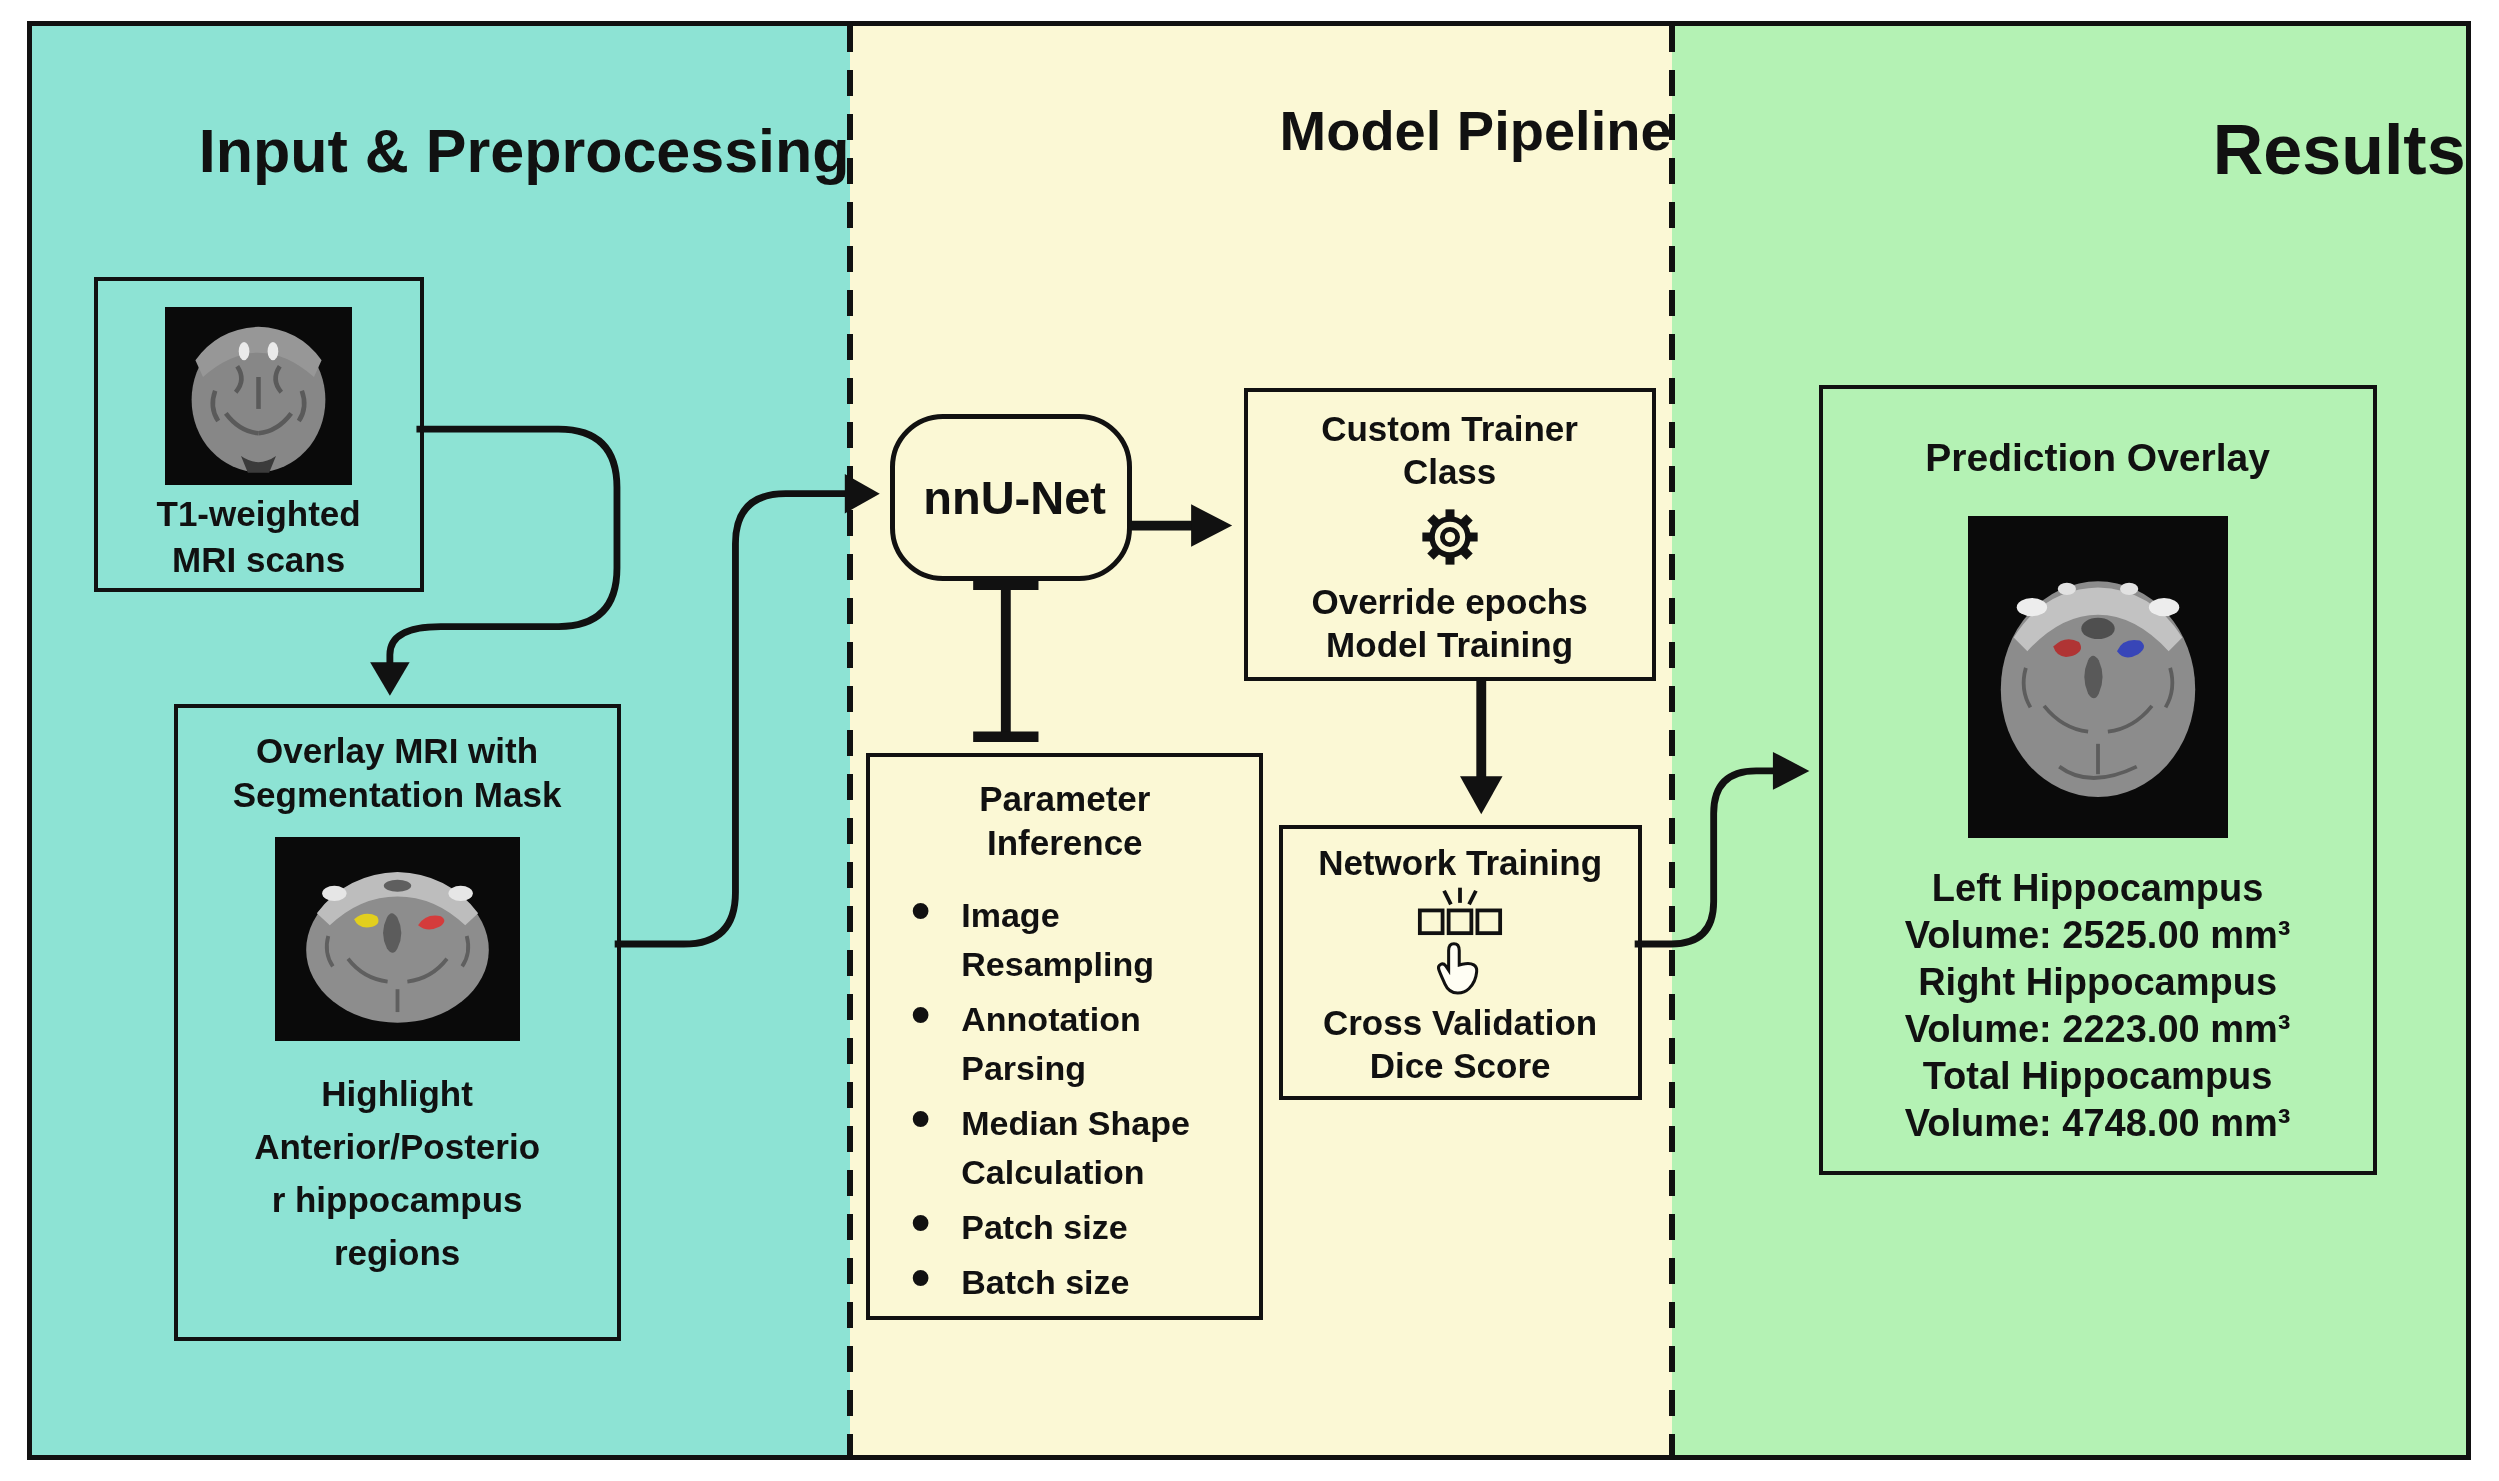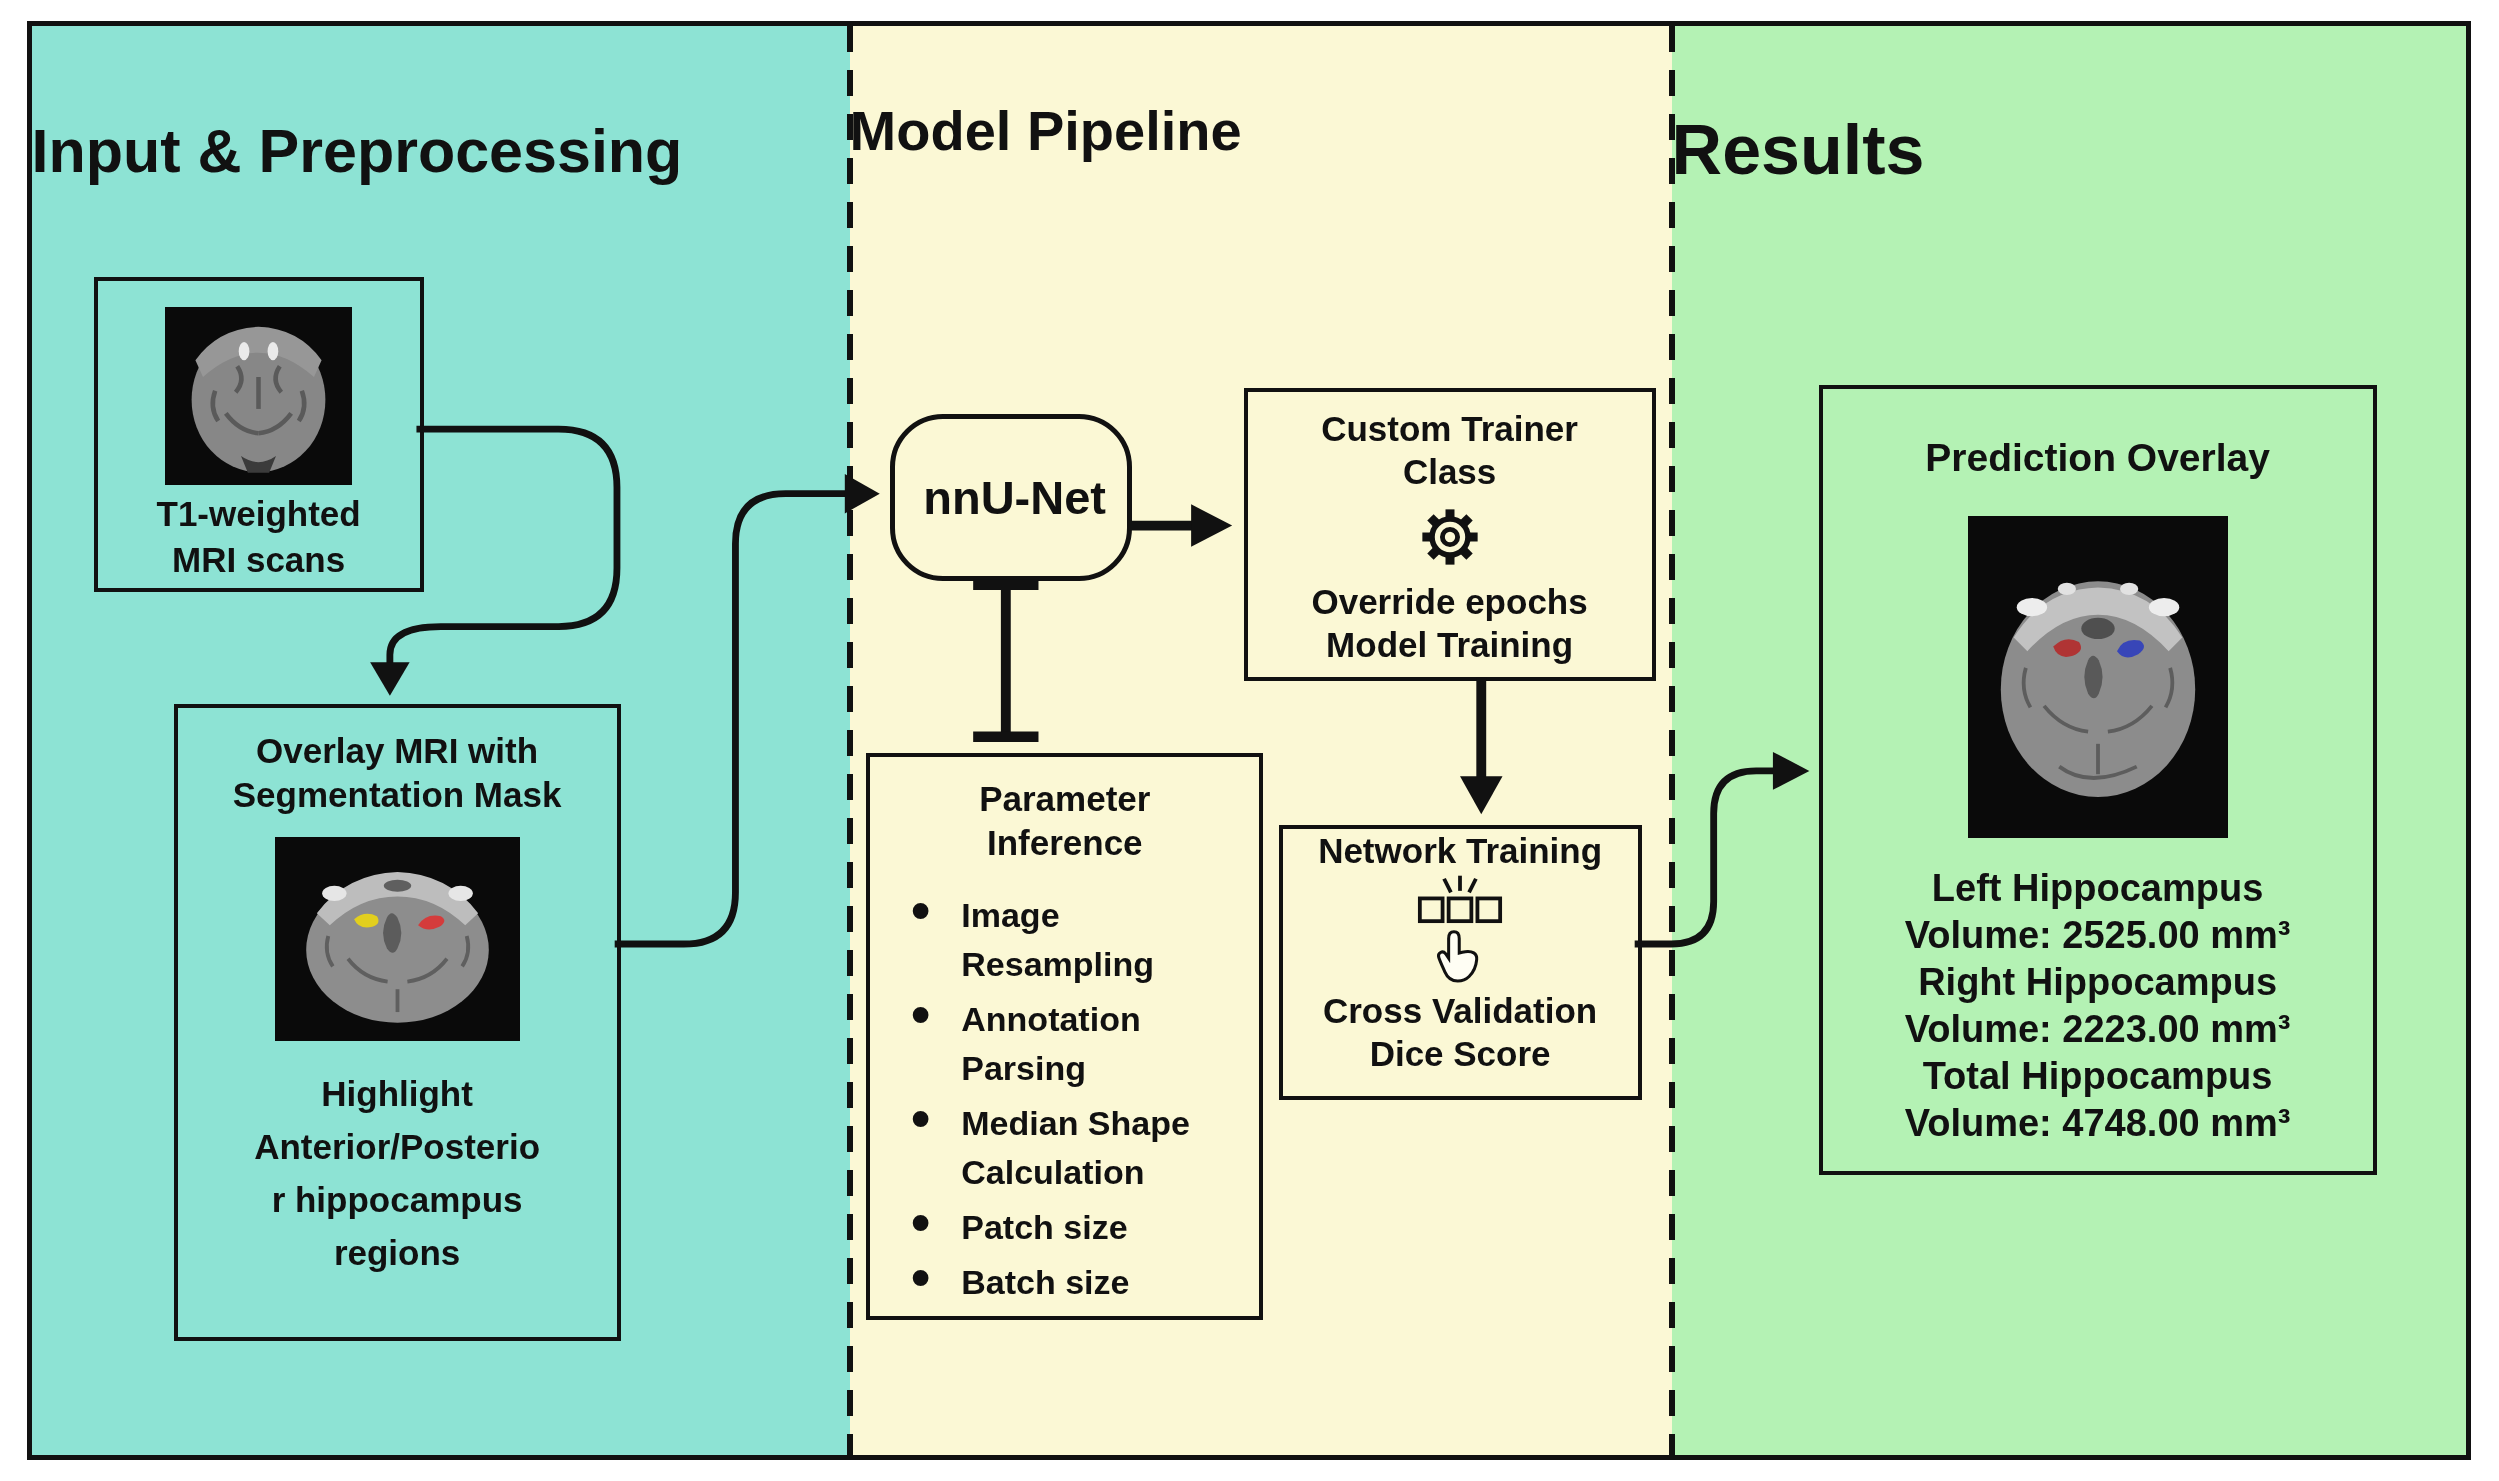--- a/index.html
+++ b/index.html
@@ -9,21 +9,21 @@
   .frame { position:absolute; left:26.6px; top:21px; width:2444px; height:1439px;
     border:5.3px solid #111; }
   .panel { position:absolute; top:0; height:100%; }
   .panel-input   { left:0;      width:818px; background:var(--panel-input,#8DE3D4); }
   .panel-model   { left:818px; width:822px; background:var(--panel-model,#FBF8D5); }
   .panel-results { left:1640px; width:794px; background:var(--panel-results,#B4F2B4); }
   .divider { position:absolute; top:0; width:6.8px; height:100%;
     background:repeating-linear-gradient(to bottom,#111 0 26px,transparent 26px 44px); }
   .divider-1 { left:815px; } .divider-2 { left:1637px; }
 
-  .panel-title { position:absolute; left:0; width:100%; text-align:left; }
+  .panel-title { position:absolute; left:0; width:100%; text-align:right; }
   .panel-input .panel-title   { top:90px; font-size:61px; }
   .panel-model .panel-title   { top:72px;  font-size:56px; }
   .panel-results .panel-title { top:84px; font-size:70px; }
 
   .dbox { position:absolute; border:4.6px solid #111; display:flex;
     flex-direction:column; align-items:center; text-align:center; }
 
   
   .t1-box { left:62px; top:251px; width:330px; height:315px; padding-top:26px; }
   .t1-box .mri { width:187px; height:178px; }
@@ -40,21 +40,21 @@
   .trainer-box .ln { font-size:35px; line-height:43px; }
   .gear-wrap { margin:6px 0 4.6px 0; height:76px; }
   .paraminf-box { left:16.7px; top:727px; width:397px; height:567px; padding-top:20px; }
   .paraminf-box .ln { font-size:35px; line-height:44px; }
   .bullets { list-style:none; margin-top:26px; width:100%; text-align:left;
     padding-left:27px; padding-right:2px; }
   .bullets li { position:relative; padding-left:64px; font-size:34px; line-height:49px;
     margin-bottom:6px; }
   .bullets li::before { content:"\2022"; position:absolute; left:13.7px; top:-4.6px;
     font-size:55px; }
-  .nettrain-box { left:429px; top:799px; width:363px; height:275px; }
+  .nettrain-box { left:429px; top:799px; width:363px; height:275px; padding-top:12px; }
   .nettrain-box .ln { font-size:35px; line-height:43px; }
   .nt-icon { height:114px; margin-top:1.5px; margin-bottom:1.5px; }
 
   
   .pred-box { left:147px; top:359px; width:558px; height:790px; padding-top:47px; }
   .pred-title { font-size:39px;text-align:center; }
   .pred-box .mri { width:260px; height:322px; margin-top:36px; }
   .pred-lines { margin-top:27px; font-size:38px; line-height:47px; }
 
   .mri { background:#0a0a0a; display:block; }

